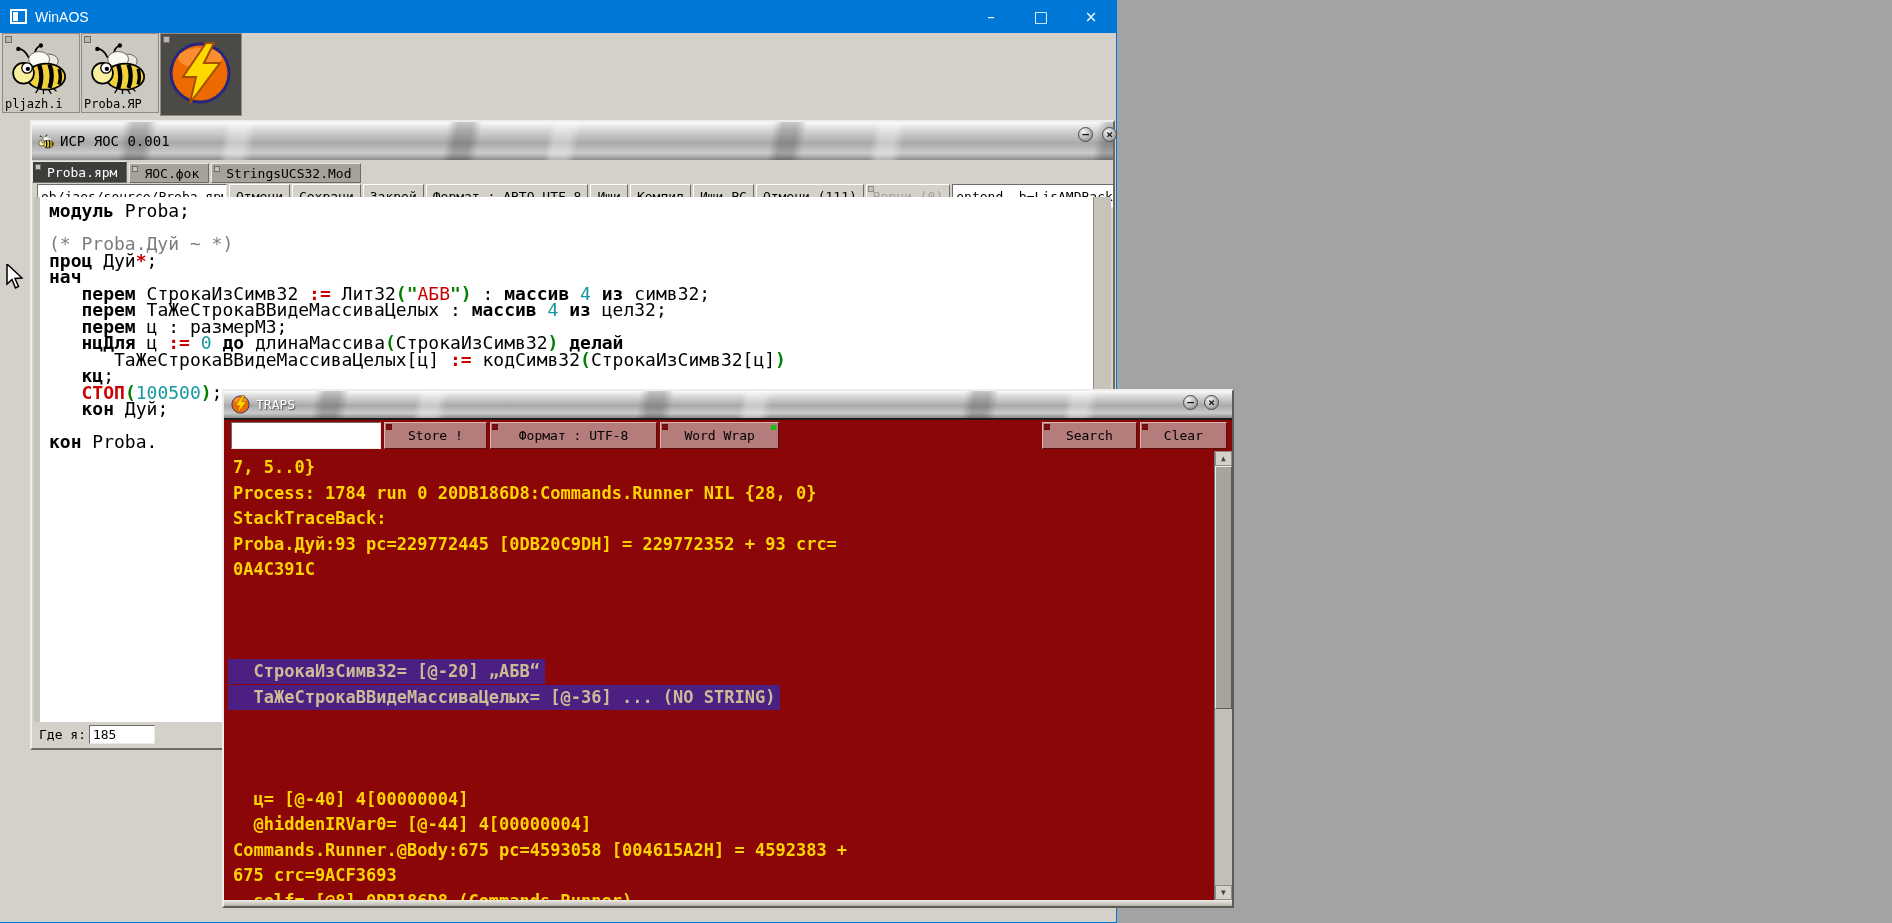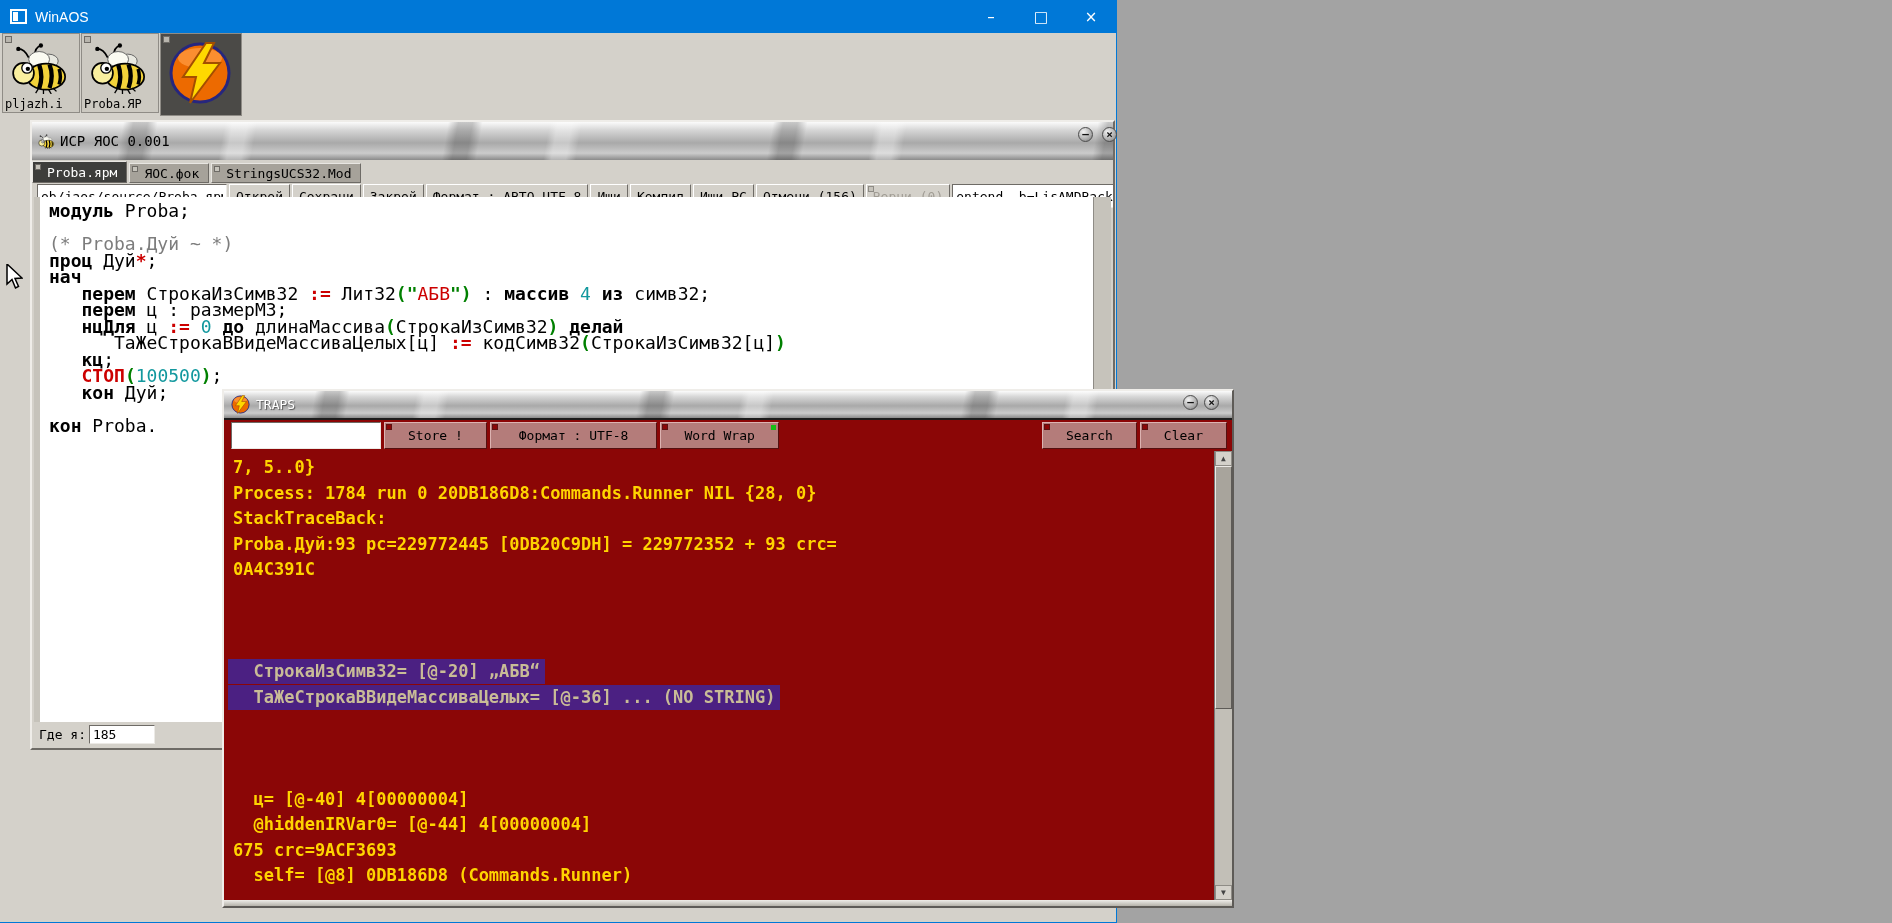--- a/index.html
+++ b/index.html
@@ -223,40 +223,41 @@
         <div class="rbtn" style="right:-4px;">×</div>
       </div>
       <div class="isr-tabs" id="isr-tabs">
           <div class="tab active">Proba.ярм</div>
           <div class="tab">ЯОС.фок</div>
           <div class="tab">StringsUCS32.Mod</div>
         </div>
       <div class="isr-toolbar">
         <input class="field path-field" readonly="" value="ob/jaos/source/Proba.ярм" style="">
         <span id="isr-toolbar-buttons" style="display:flex;gap:2px;">
-            <button class="tb-btn">Открой</button>
+            <button class="tb-btn">Отмени</button>
             <button class="tb-btn">Сохрани</button>
             <button class="tb-btn">Закрой</button>
             <button class="tb-btn">Формат : АВТО UTF-8</button>
             <button class="tb-btn">Ищи</button>
             <button class="tb-btn">Компил</button>
             <button class="tb-btn">Ищи PC</button>
-            <button class="tb-btn">Отмени (156)</button>
+            <button class="tb-btn">Отмени (111)</button>
             <button class="tb-btn disabled">Верни (0)</button>
           </span>
         <input class="field right-field" readonly="" value="ontend -b=LisAMDBacken" style="">
       </div>
       <div class="code-edge"></div>
       <div class="code" id="code-lines">
           <div class="code-line"><span class="tk-kw">модуль</span><span class="tk-pl"> Proba;</span></div>
           <div class="code-line">&nbsp;</div>
           <div class="code-line"><span class="tk-cm">(* Proba.Дуй ~ *)</span></div>
           <div class="code-line"><span class="tk-kw">проц</span><span class="tk-pl"> Дуй</span><span class="tk-rd">*</span><span class="tk-pl">;</span></div>
           <div class="code-line"><span class="tk-kw">нач</span></div>
           <div class="code-line"><span class="tk-pl">   </span><span class="tk-kw">перем</span><span class="tk-pl"> СтрокаИзСимв32 </span><span class="tk-rd">:=</span><span class="tk-pl"> Лит32</span><span class="tk-par">("</span><span class="tk-str">АБВ</span><span class="tk-par">")</span><span class="tk-pl"> : </span><span class="tk-kw">массив</span><span class="tk-pl"> </span><span class="tk-num">4</span><span class="tk-pl"> </span><span class="tk-kw">из</span><span class="tk-pl"> симв32;</span></div>
+          <div class="code-line"><span class="tk-pl">   </span><span class="tk-kw">перем</span><span class="tk-pl"> ТаЖеСтрокаВВидеМассиваЦелых : </span><span class="tk-kw">массив</span><span class="tk-pl"> </span><span class="tk-num">4</span><span class="tk-pl"> </span><span class="tk-kw">из</span><span class="tk-pl"> цел32;</span></div>
           <div class="code-line"><span class="tk-pl">   </span><span class="tk-kw">перем</span><span class="tk-pl"> ц : размерМЗ;</span></div>
           <div class="code-line"><span class="tk-pl">   </span><span class="tk-kw">нцДля</span><span class="tk-pl"> ц </span><span class="tk-rd">:=</span><span class="tk-pl"> </span><span class="tk-num">0</span><span class="tk-pl"> </span><span class="tk-kw">до</span><span class="tk-pl"> длинаМассива</span><span class="tk-par">(</span><span class="tk-pl">СтрокаИзСимв32</span><span class="tk-par">)</span><span class="tk-pl"> </span><span class="tk-kw">делай</span></div>
           <div class="code-line"><span class="tk-pl">      ТаЖеСтрокаВВидеМассиваЦелых[ц] </span><span class="tk-rd">:=</span><span class="tk-pl"> кодСимв32</span><span class="tk-par">(</span><span class="tk-pl">СтрокаИзСимв32[ц]</span><span class="tk-par">)</span></div>
           <div class="code-line"><span class="tk-pl">   </span><span class="tk-kw">кц</span><span class="tk-pl">;</span></div>
           <div class="code-line"><span class="tk-pl">   </span><span class="tk-rd">СТОП</span><span class="tk-par">(</span><span class="tk-num">100500</span><span class="tk-par">)</span><span class="tk-pl">;</span></div>
           <div class="code-line"><span class="tk-pl">   </span><span class="tk-kw">кон</span><span class="tk-pl"> Дуй;</span></div>
           <div class="code-line">&nbsp;</div>
           <div class="code-line"><span class="tk-kw">кон</span><span class="tk-pl"> Proba.</span></div>
         </div>
       <div class="code-sb"></div>
@@ -300,20 +301,21 @@
             <div class="traps-line">&nbsp;</div>
             <div class="traps-line">&nbsp;</div>
             <div class="traps-line">&nbsp;</div>
             <div class="traps-line"><span class="sel">  СтрокаИзСимв32= [@-20] „АБВ“</span></div>
             <div class="traps-line"><span class="sel">  ТаЖеСтрокаВВидеМассиваЦелых= [@-36] ... (NO STRING)</span></div>
             <div class="traps-line">&nbsp;</div>
             <div class="traps-line">&nbsp;</div>
             <div class="traps-line">&nbsp;</div>
             <div class="traps-line">  ц= [@-40] 4[00000004]</div>
             <div class="traps-line">  @hiddenIRVar0= [@-44] 4[00000004]</div>
+            <div class="traps-line">Commands.Runner.@Body:675 pc=4593058 [004615A2H] = 4592383 +</div>
             <div class="traps-line">675 crc=9ACF3693</div>
             <div class="traps-line">  self= [@8] 0DB186D8 (Commands.Runner)</div>
           </div>
         <div class="traps-sb">
           <div class="sb-btn sb-up">▲</div>
           <div class="sb-thumb"></div>
           <div class="sb-btn sb-down">▼</div>
         </div>
       </div>
       <div class="traps-footer"></div>

